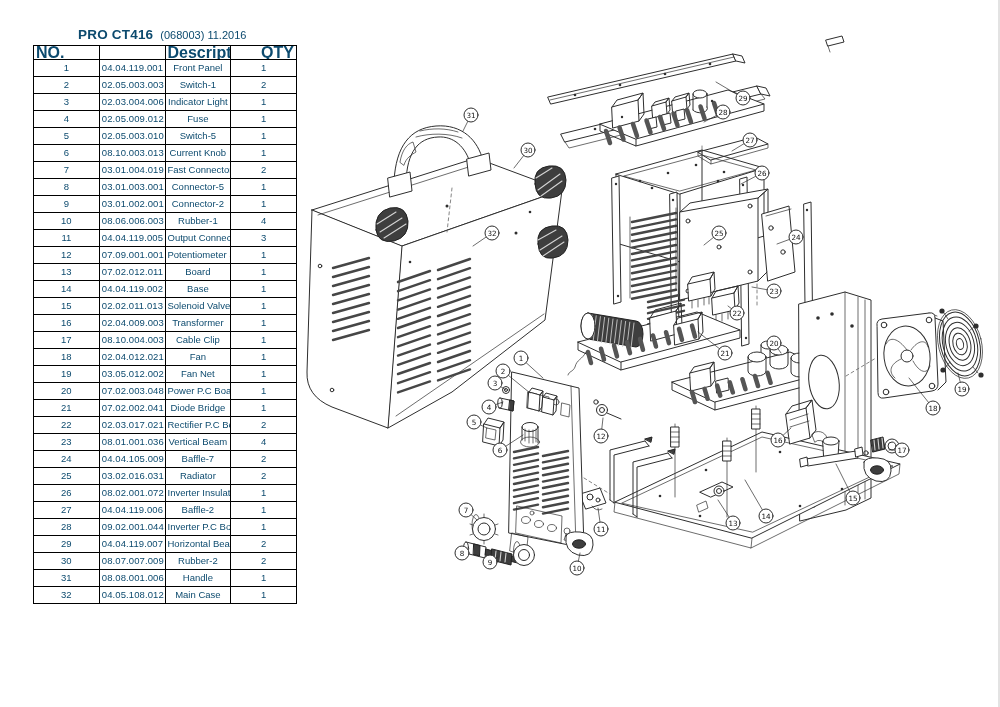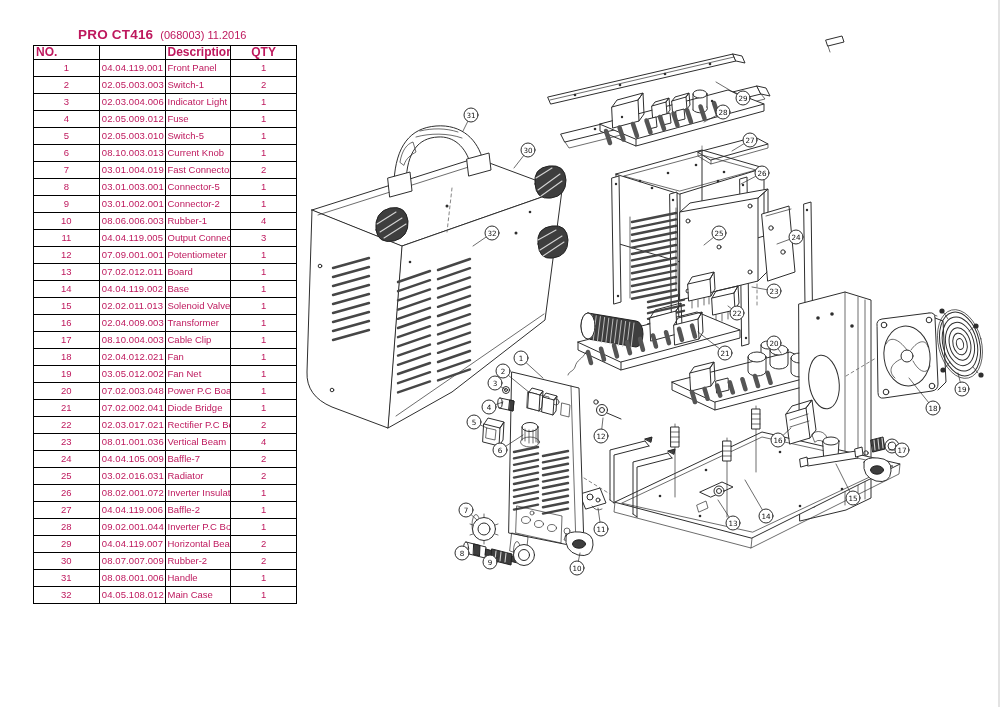--- a/index.html
+++ b/index.html
@@ -1,31 +1,31 @@
 <!DOCTYPE html>
 <html><head>
 <meta charset="utf-8">
 <style>
   html,body{margin:0;padding:0;background:#fff;}
   #page{position:relative;width:1000px;height:707px;background:#fff;overflow:hidden;
-        font-family:"Liberation Sans",sans-serif;color:#be185d;}
+        font-family:"Liberation Sans",sans-serif;color:#0c4a6e;}
   
   #titlebar{position:absolute;left:78px;top:25px;white-space:nowrap;}
   #titlebar .model{font-size:13.5px;font-weight:bold;letter-spacing:.2px;}
   #titlebar .edition{font-size:11px;margin-left:7px;}
   
   #parts{position:absolute;left:33px;top:45px;width:264px;border-collapse:collapse;
          table-layout:fixed;font-size:9.5px;}
   #parts th,#parts td{border:1px solid #000;padding:0 2px;height:16px;line-height:16px;
          overflow:hidden;white-space:nowrap;}
-  #parts thead th{font-weight:bold;font-size:12px;height:13px;line-height:13px;text-align:left;}
-  #parts thead th.c-qty{text-align:center;}
+  #parts thead th{font-weight:bold;font-size:16px;height:13px;line-height:13px;text-align:left;}
+  #parts thead th.c-qty{text-align:right;}
   #parts td.c-no,#parts td.c-qty{text-align:center;}
   #parts td.c-code{text-align:left;letter-spacing:.1px;}
-  #parts td.c-desc{text-align:left;}
+  #parts td.c-desc{text-align:center;}
   
   #dwg{position:absolute;left:0;top:0;}
   #dwg *{stroke:#2e2e2e;fill:none;stroke-width:1;stroke-linecap:round;stroke-linejoin:round;}
   #dwg .fillw{fill:#fff;}
   #dwg .dark{fill:#3e3e3e;stroke:#222;}
   #dwg .thin{stroke-width:.7;}
   #dwg .dash{stroke-width:.8;stroke:#666;stroke-dasharray:3 3;}
   #dwg .lv{stroke-width:2.4;stroke:#464646;}
   #dwg .fin{stroke-width:4.5;stroke:#555;}
   #dwg .ts{stroke:#c8c8c8;stroke-width:.9;}

